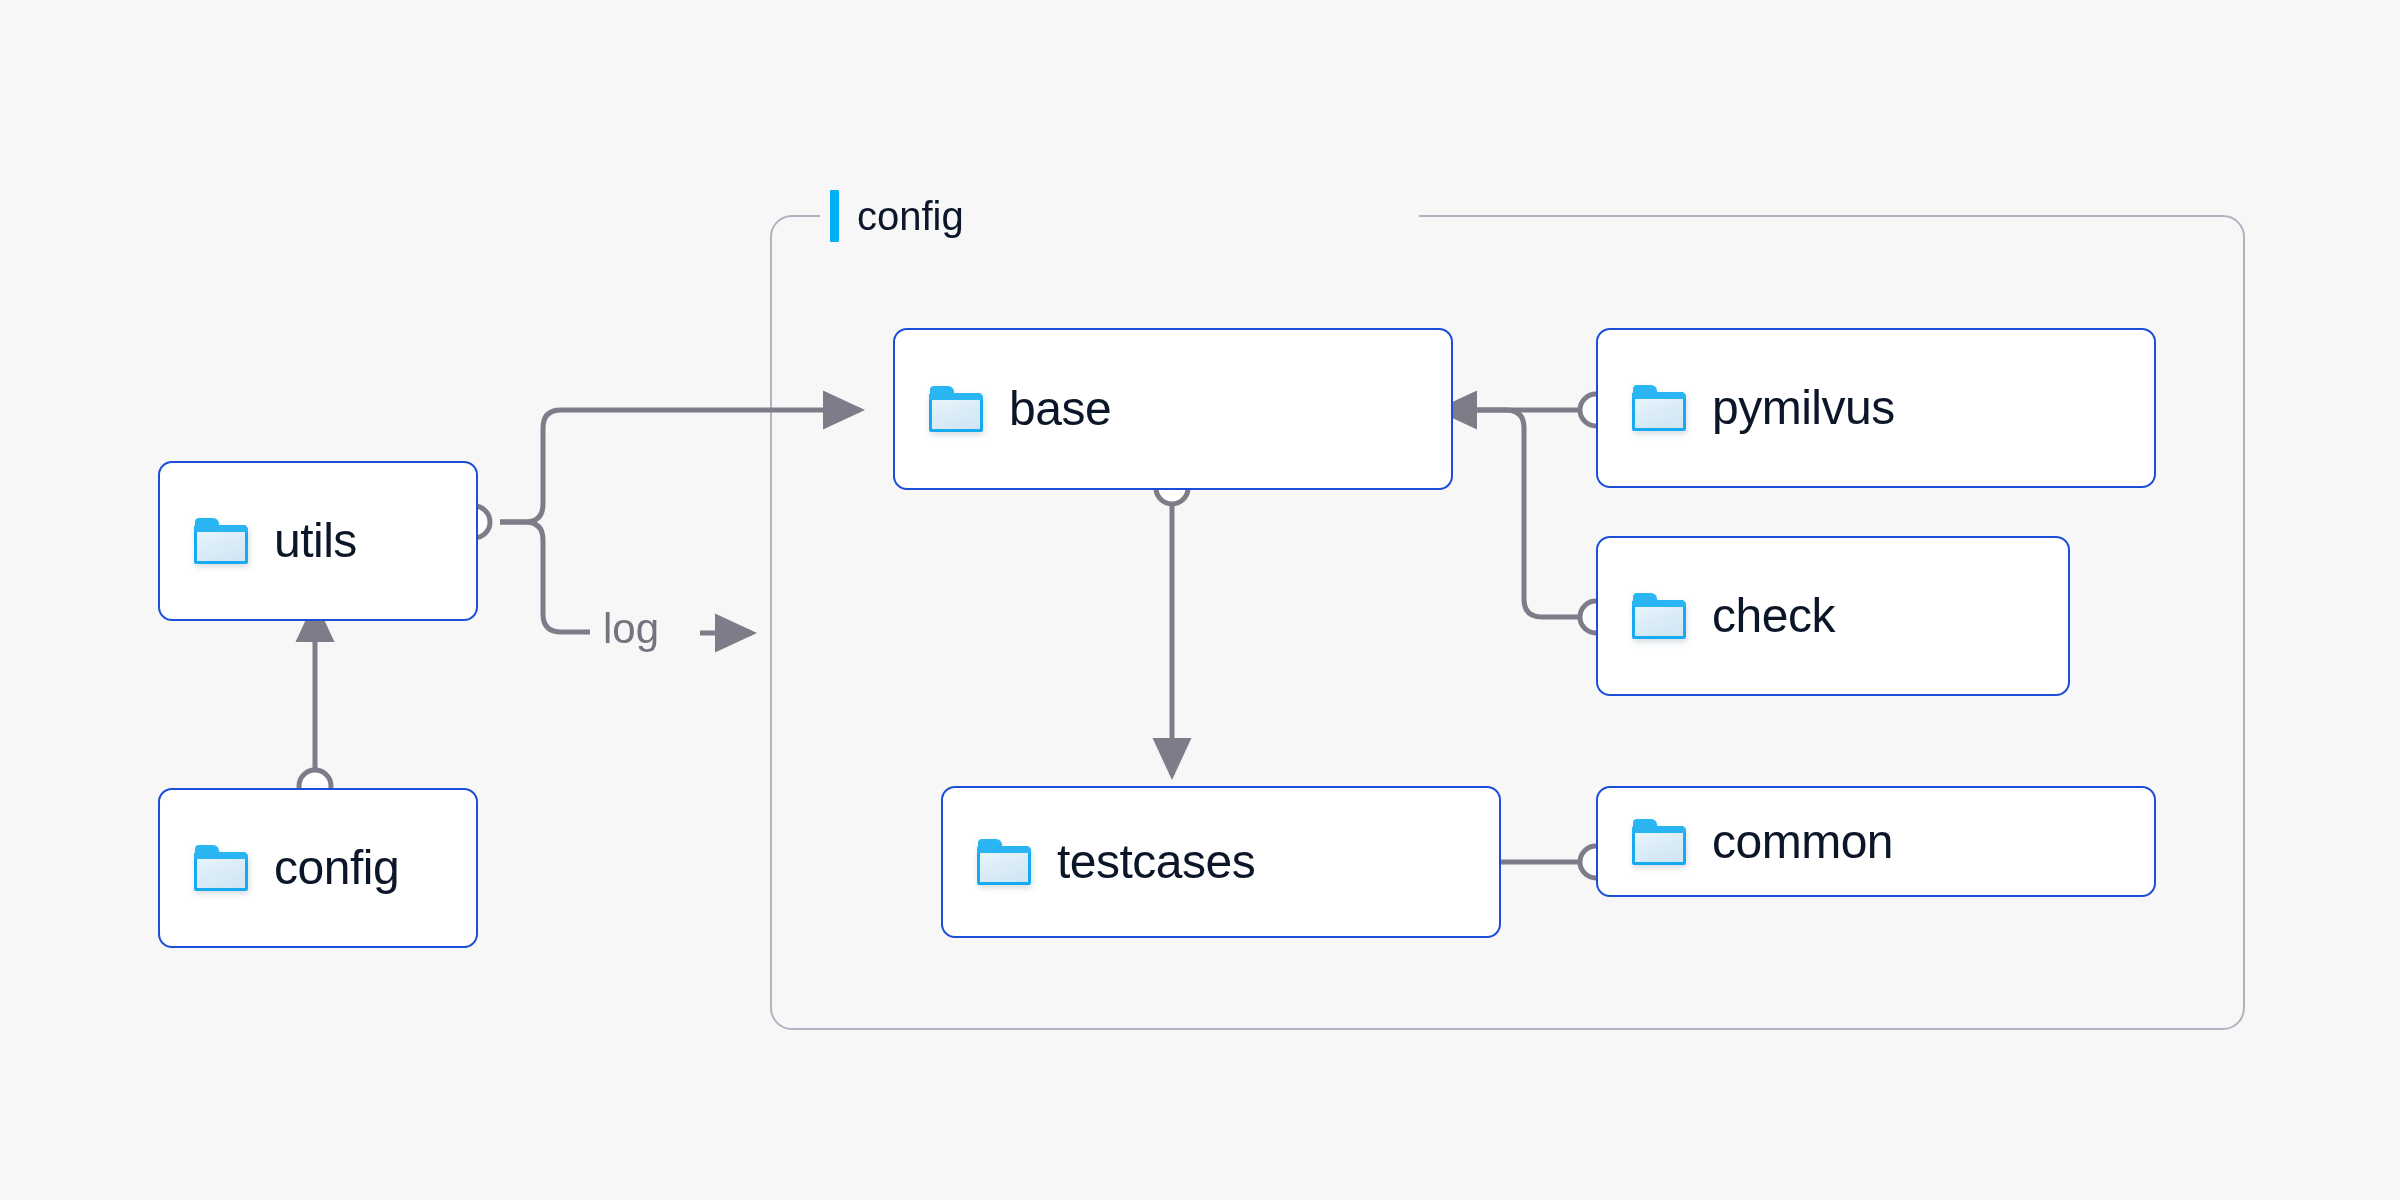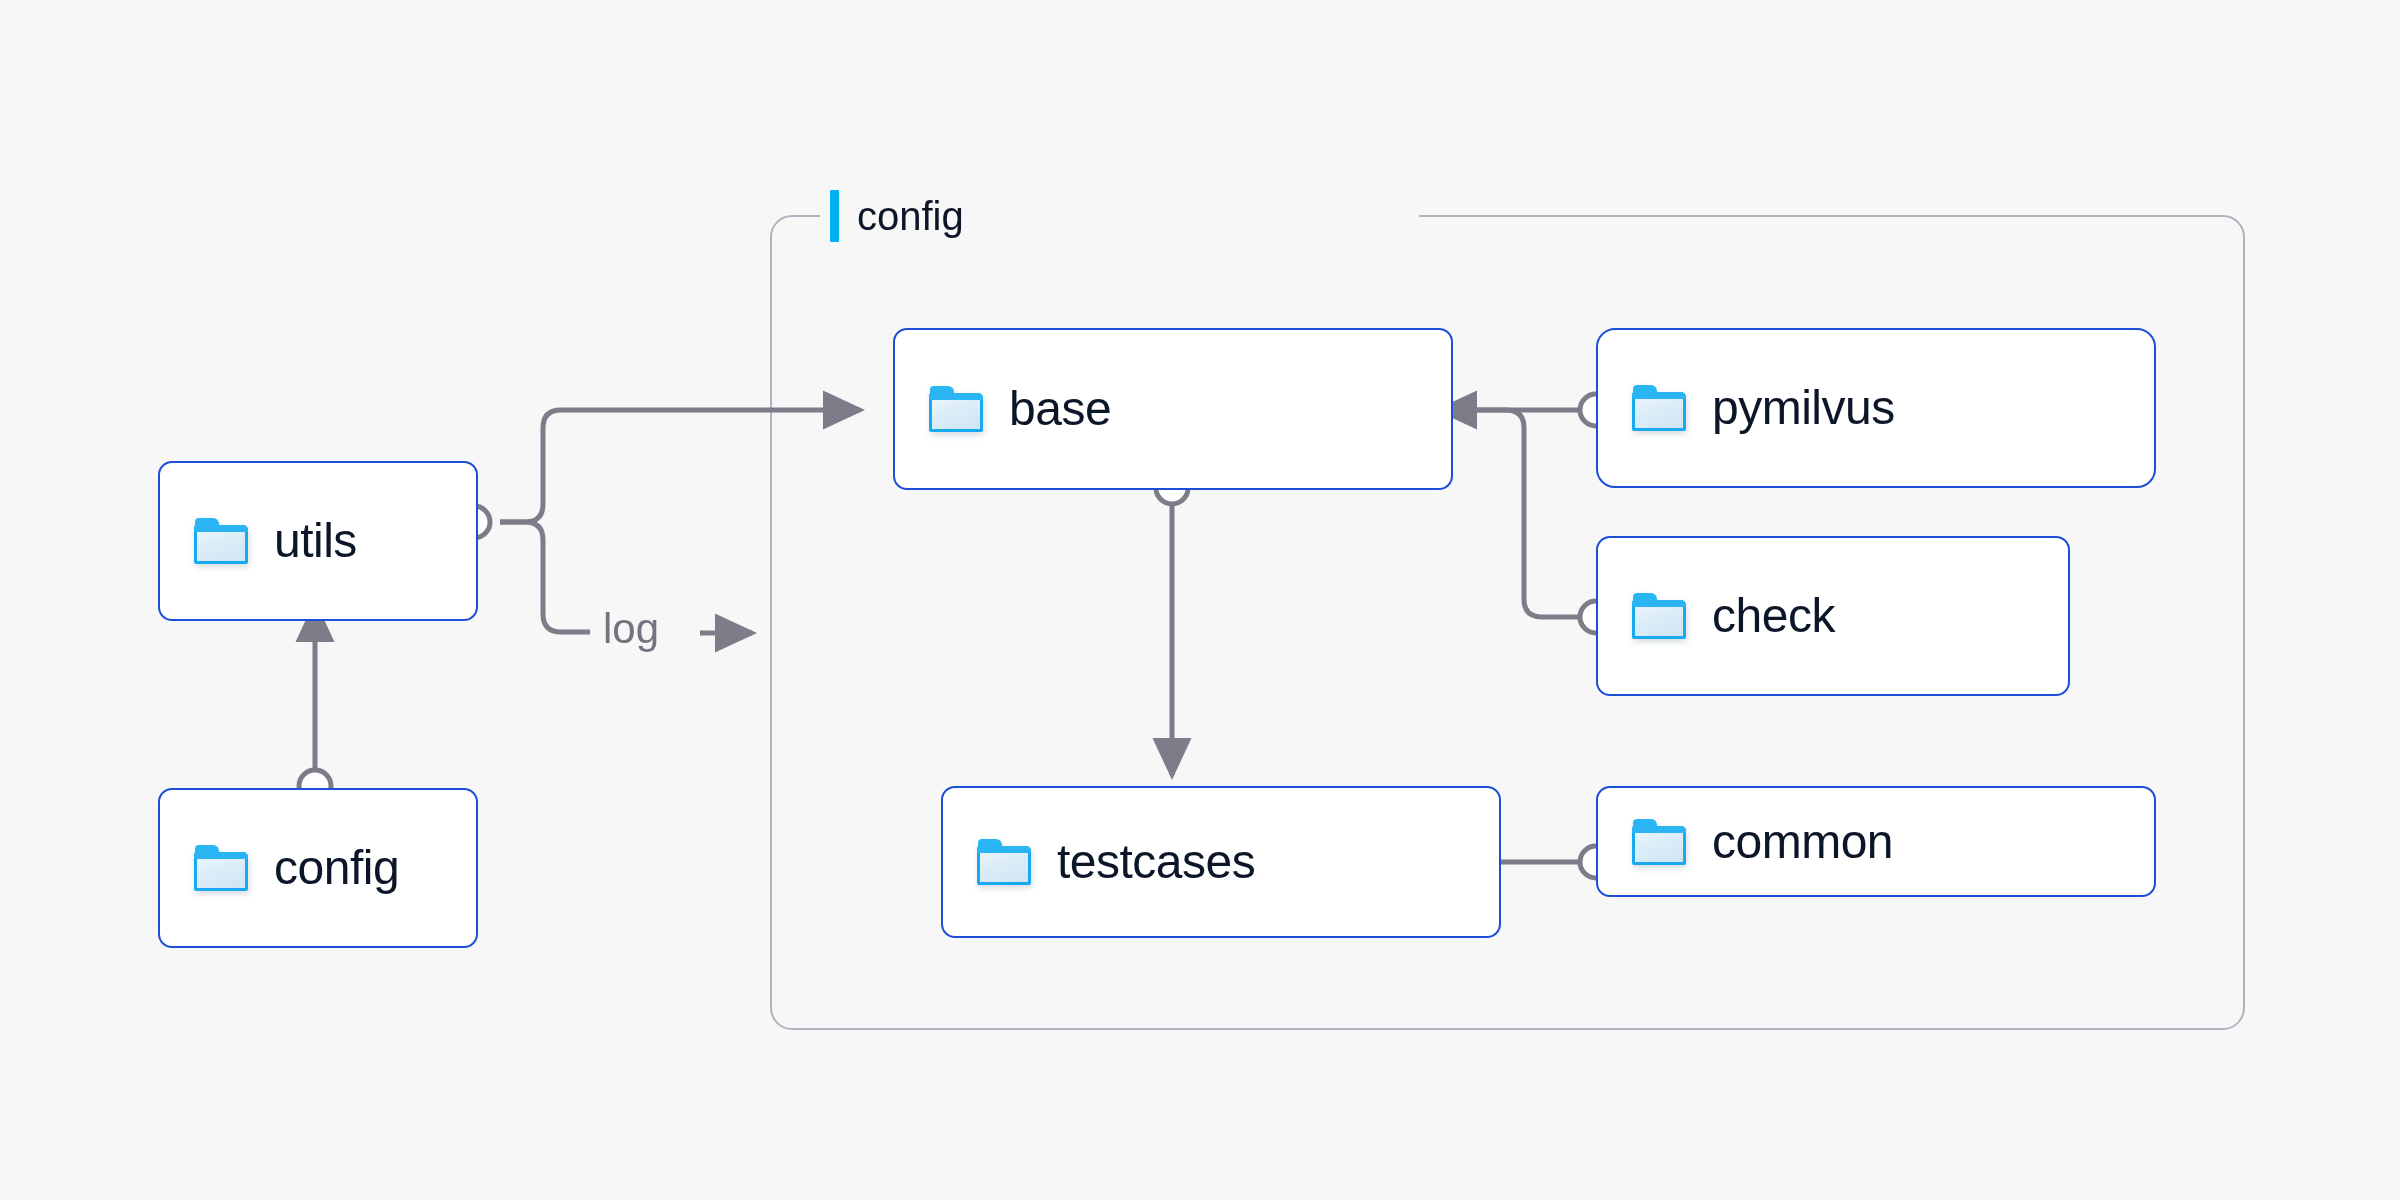--- a/index.html
+++ b/index.html
@@ -205,21 +205,21 @@
 
   <div class="node" style="left:893px; top:786px; width:560px; height:152px;margin-left:48px;">
     <span class="folder-icon">
       <span class="tab"></span>
         <span class="body"></span>
         <span class="lip"></span>
     </span>
     <span class="node-label">testcases</span>
   </div>
 
-  <div class="node" style="left:1596px; top:328px; width:560px; height:160px;border-radius:19px;">
+  <div class="node" style="left:1596px; top:328px; width:560px; height:160px;">
     <span class="folder-icon">
       <span class="tab"></span>
         <span class="body"></span>
         <span class="lip"></span>
     </span>
     <span class="node-label">pymilvus</span>
   </div>
 
   <div class="node" style="left:1596px; top:536px; width:474px; height:160px;">
     <span class="folder-icon">

